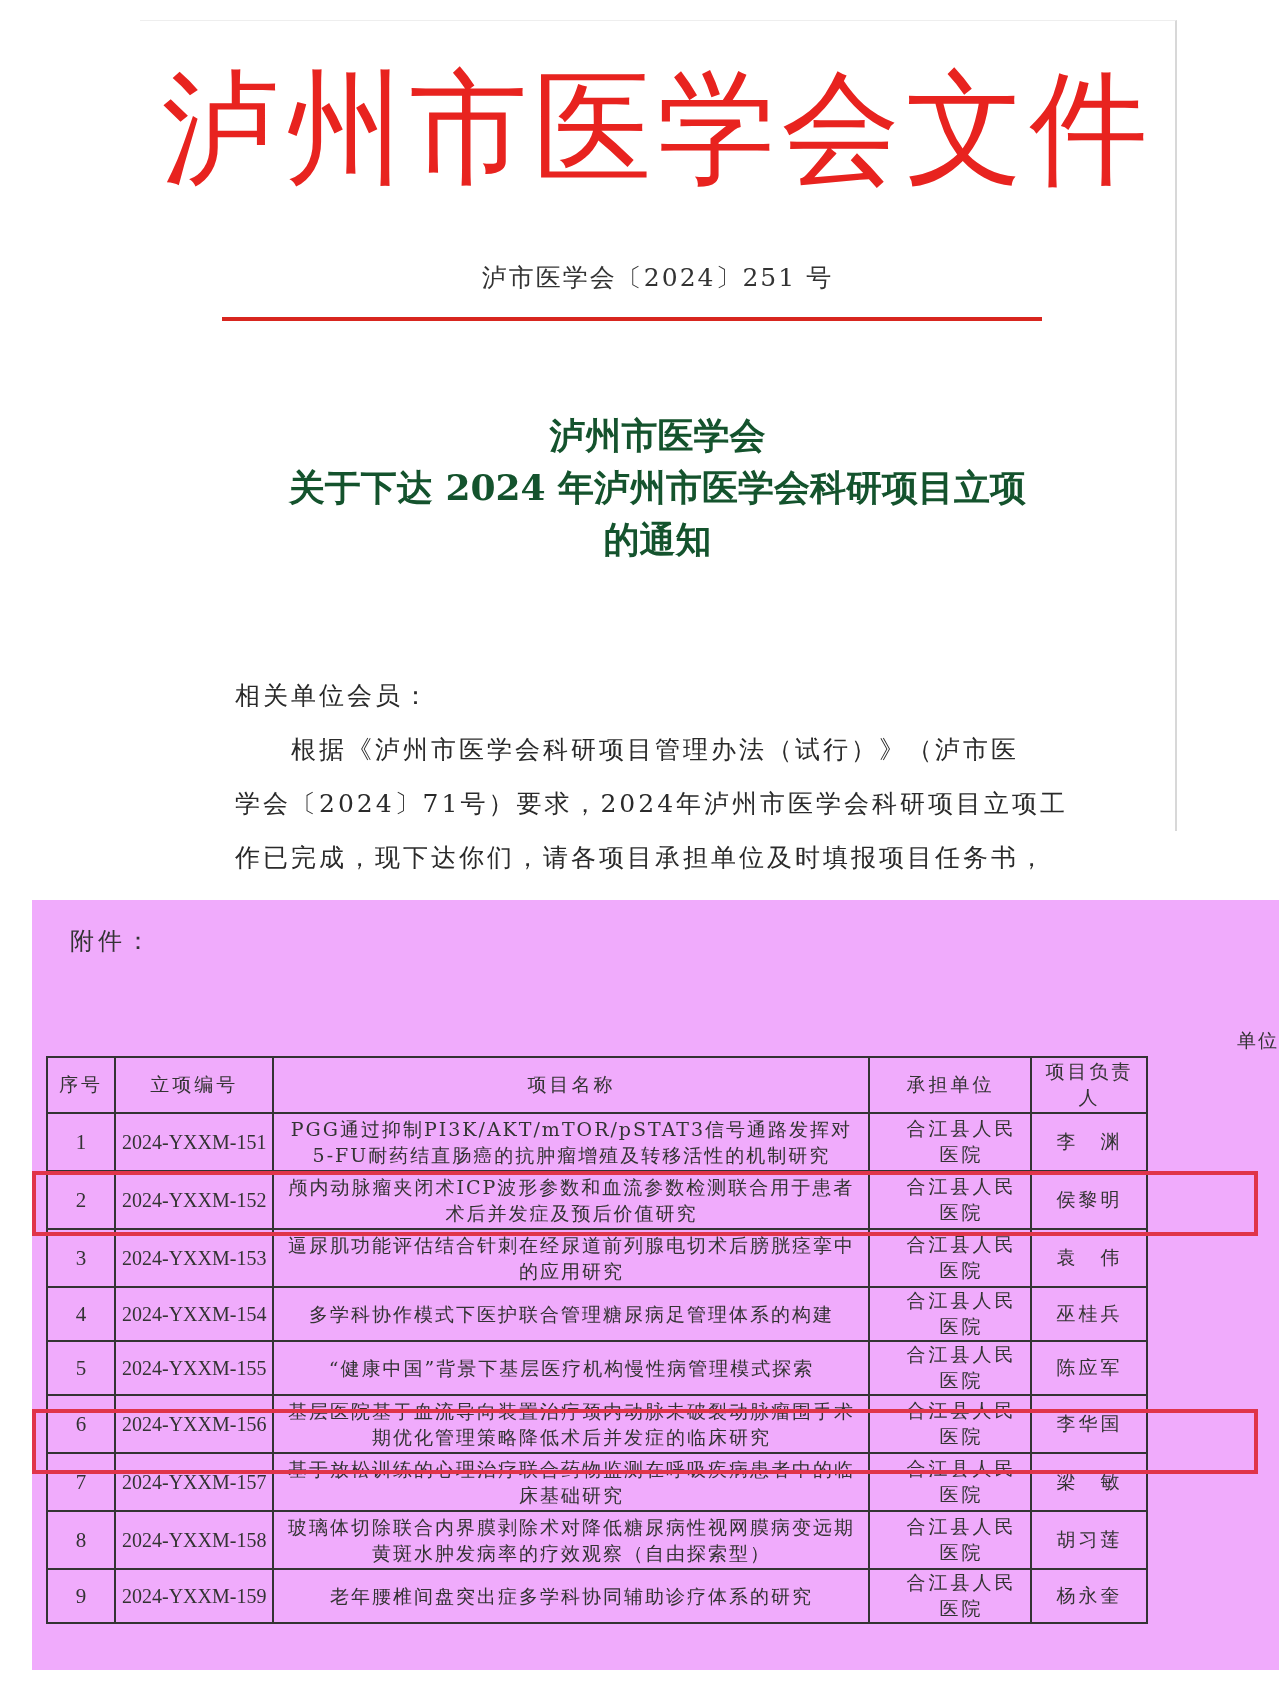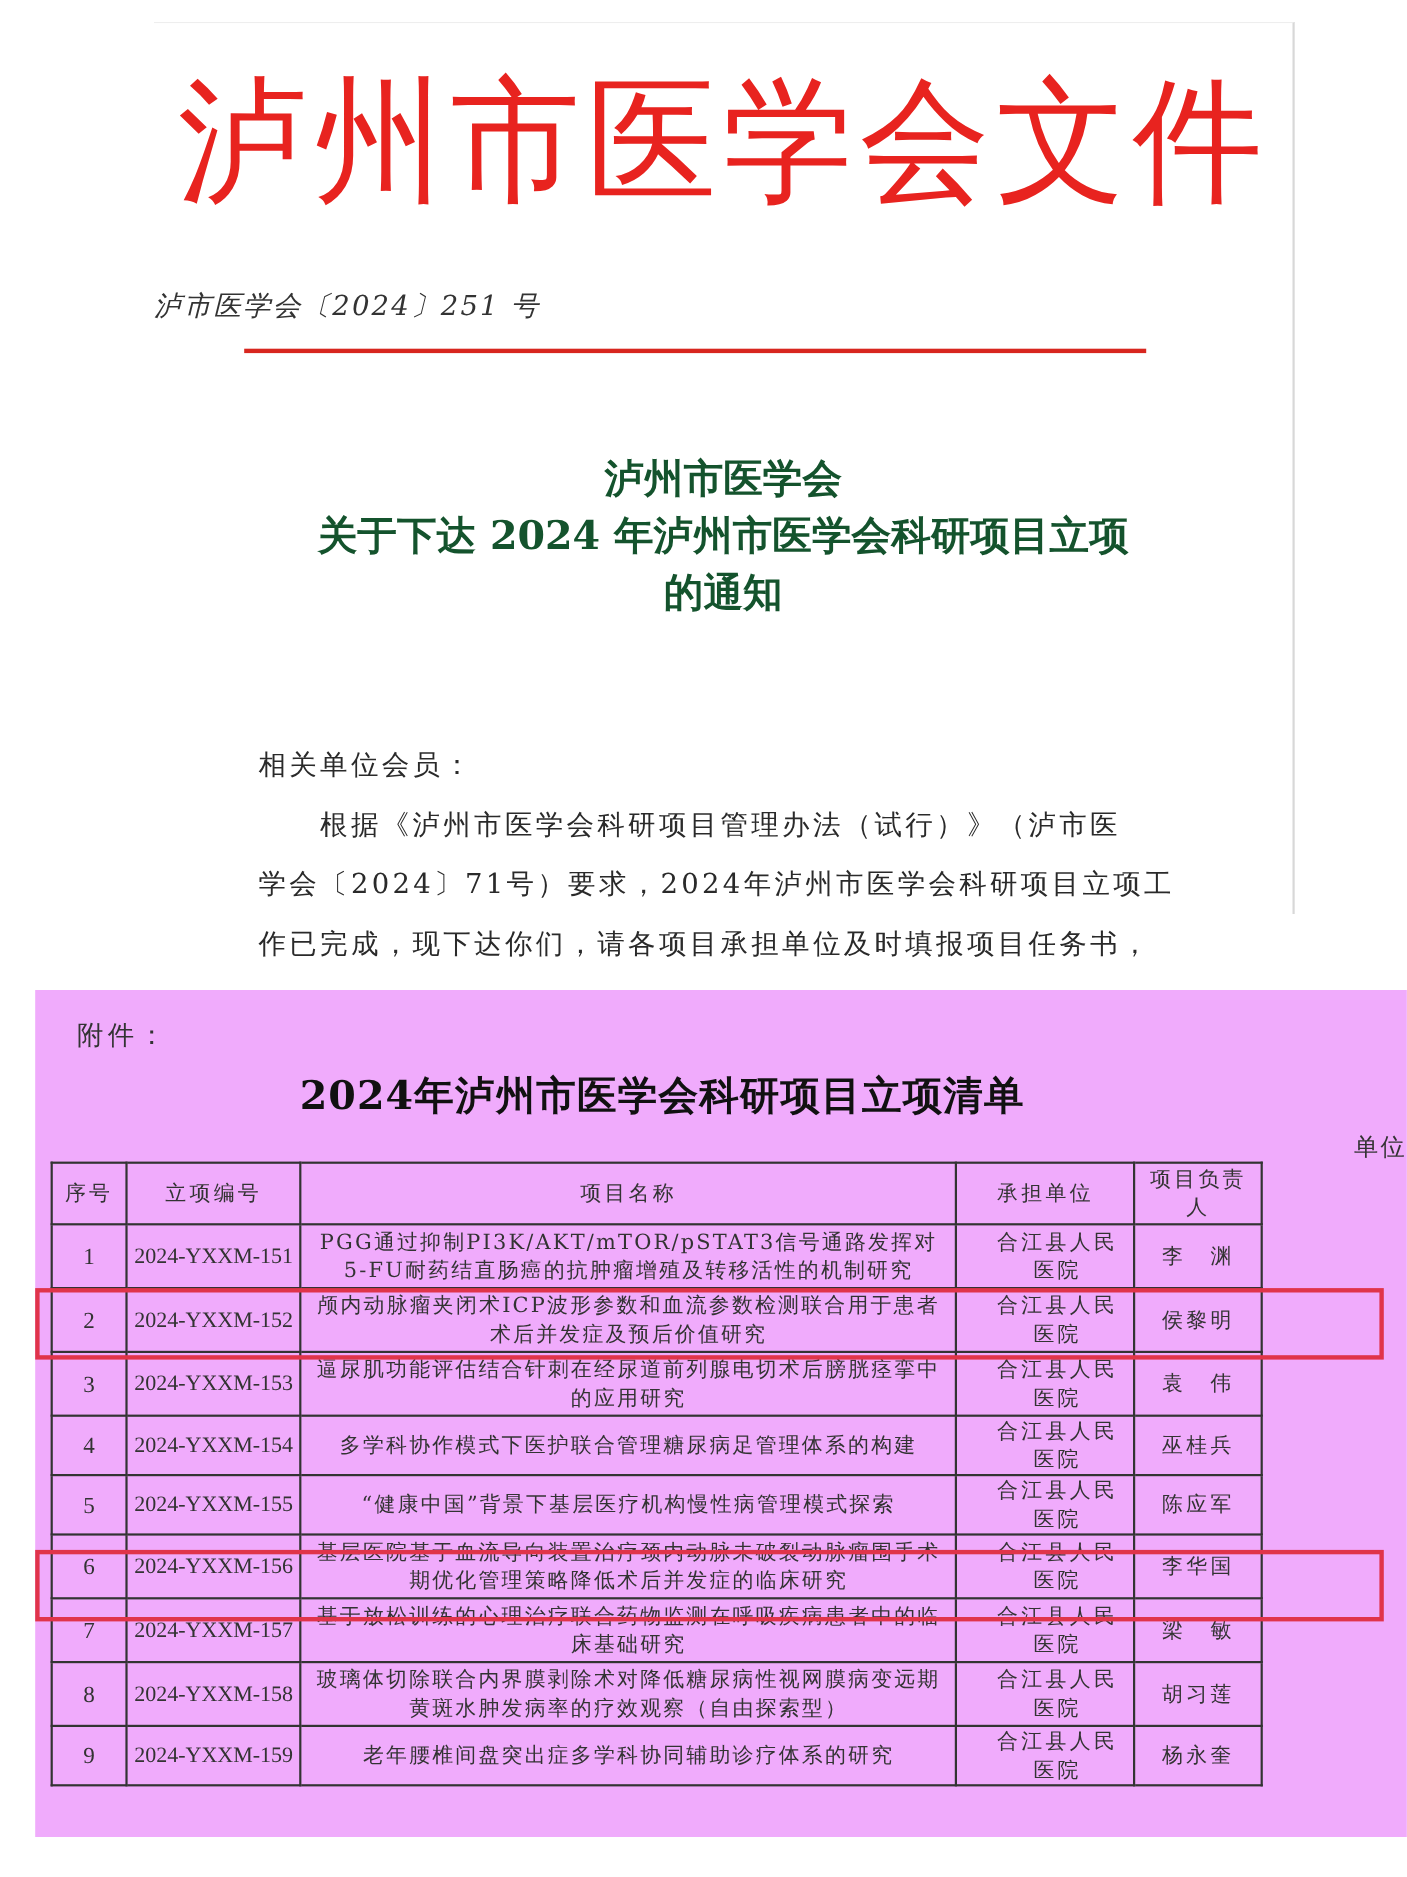--- a/index.html
+++ b/index.html
@@ -12,22 +12,22 @@
     position: absolute; left: 140px; top: 20px; width: 1035px; height: 810px;
     background: #ffffff; border-right: 2px solid #d8d8d8; border-top: 1px solid #eeeeee;
   }
   .doc-header-title {
     position: absolute; left: 0; right: 0; top: 42px; text-align: center;
     font-family: "DejaVu Serif", "Liberation Serif", serif;
     font-size: 118px; line-height: 130px; letter-spacing: 6px; color: #e8231f; font-weight: normal;
     transform: scaleY(1.05);
   }
   .doc-number {
-    position: absolute; left: 0; right: 0; top: 240px; text-align: left;
-    font-size: 25px; color: #333; letter-spacing: 2px; font-style: italic;
+    position: absolute; left: 0; right: 0; top: 240px; text-align: center;
+    font-size: 25px; color: #333; letter-spacing: 2px;
   }
   .red-rule {
     position: absolute; left: 82px; width: 820px; top: 296px; height: 4px; background: #d8261f;
   }
   .notice-title {
     position: absolute; left: 0; right: 0; top: 388px; text-align: center;
     font-family: "DejaVu Serif", "Liberation Serif", serif; font-weight: bold;
     font-size: 36px; line-height: 52px; color: #14532d;
   }
   .notice-title div { white-space: nowrap; }
@@ -43,21 +43,21 @@
     position: absolute; left: 32px; top: 900px; width: 1247px; height: 770px; background: #f0abfc;
   }
   .attach-label {
     position: absolute; left: 38px; top: 25px; font-size: 24px; color: #333; letter-spacing: 4px;
   }
   .list-title {
     position: absolute; left: 0; width: 1140px; top: 72px; text-align: center;
     font-weight: bold; font-size: 36px; color: #111; letter-spacing: 1px;
   }
   .unit-label {
-    position: absolute; right: 0; top: 128px; font-size: 22px; color: #333; letter-spacing: 2px;
+    position: absolute; right: 0; top: 128px; font-size: 19px; color: #333; letter-spacing: 2px;
   }
   table.projects {
     position: absolute; left: 14px; top: 156px; border-collapse: collapse;
     font-size: 19px; color: #333; table-layout: fixed;
   }
   table.projects th, table.projects td {
     border: 2px solid #333; text-align: center; vertical-align: middle; padding: 0 6px;
     font-weight: normal;
   }
   table.projects th { height: 54px; letter-spacing: 3px; }
@@ -85,21 +85,20 @@
   <div class="body-text">
     <p>相关单位会员：</p>
     <p class="indent">根据《泸州市医学会科研项目管理办法（试行）》（泸市医</p>
     <p>学会〔2024〕71号）要求，2024年泸州市医学会科研项目立项工</p>
     <p>作已完成，现下达你们，请各项目承担单位及时填报项目任务书，</p>
   </div>
 </div>
 
 <div class="page2">
   <div class="attach-label">附件：</div>
-  <div class="list-title">2024年泸州市医学会科研项目立项清单</div>
   <div class="unit-label">单位</div>
 
   <table class="projects">
     <colgroup>
       <col style="width:68px">
         <col style="width:156px">
         <col style="width:596px">
         <col style="width:162px">
         <col style="width:116px">
     </colgroup>

